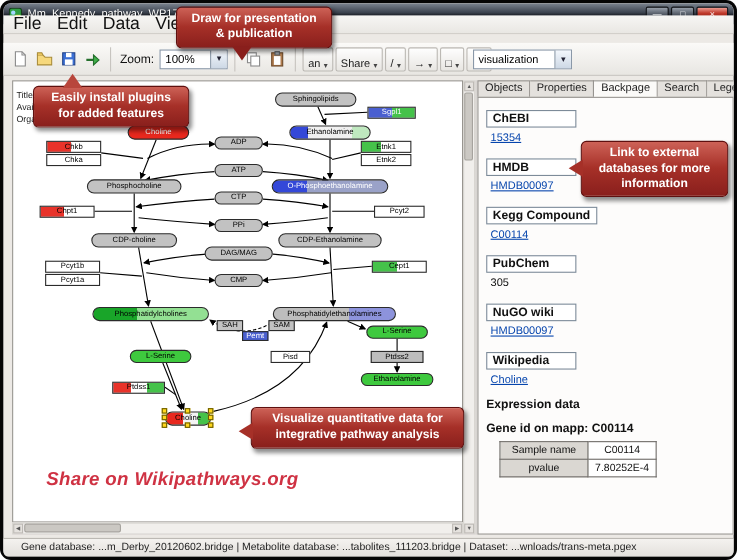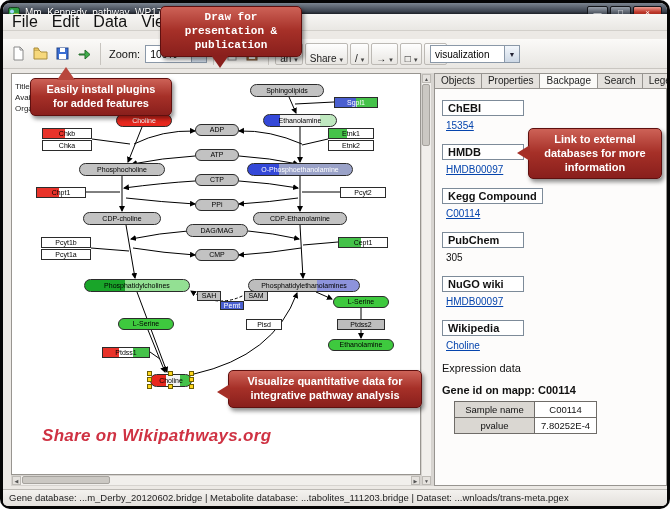--- a/index.html
+++ b/index.html
@@ -61,38 +61,38 @@
   .splitter { position:absolute; left:429px; top:70px; width:2px; height:413px; background:#d8d5d1; }
   .right-panel { position:absolute; left:431px; top:70px; width:233px; height:413px; }
   .panel-tabs { display:flex; height:16px; }
   .tab { font-size:10px; padding:1px 6px 2px; border:1px solid #979490; border-left:none; background:#e4e1dd; color:#222; white-space:nowrap; }
   .tab:first-child { border-left:1px solid #979490; }
   .tab.active { background:#fbfaf8; border-bottom-color:#fbfaf8; }
   .panel-body { position:absolute; top:15px; left:0; right:0; bottom:0; border:1px solid #979490; background:#fdfcfb; padding:9px 7px 20px; overflow:hidden; }
   .bp-header { display:inline-block; min-width:82px; border:1px solid #7d8b99; background:#fff; padding:1px 5px; font-weight:bold; font-size:11px; color:#111; }
   .bp-value { font-size:10px; margin:4px 0 11px 4px; display:block; color:#111; }
   .link { color:#0645ad; text-decoration:underline; }
-  .bp-expression { font-weight:normal; font-size:11px; margin:2px 0 10px; color:#111; }
+  .bp-expression { font-weight:bold; font-size:11px; margin:2px 0 10px; color:#111; }
   .bp-geneid { font-weight:bold; font-size:11px; margin:0 0 5px; color:#111; }
   table.expr { border-collapse:collapse; font-size:9.5px; margin-left:12px; color:#111; }
   .expr td { border:1px solid #6f6c68; padding:2px 6px; text-align:center; min-width:58px; background:#fff; }
   .expr td.key { background:#dad7d2; min-width:80px; }
 
   
   .statusbar { position:absolute; left:0; right:0; bottom:0; height:17px;
     background:linear-gradient(#f4f2ef,#e3e0dc); border-top:1px solid #bcb9b4;
-    font-size:9.5px; line-height:16px; padding:0 6px; white-space:nowrap; overflow:hidden; color:#222; }
+    font-size:9.5px; line-height:16px; padding:0 16px; white-space:nowrap; overflow:hidden; color:#222; }
 
   
   .callout { position:absolute; z-index:70; color:#fff; font-weight:bold; font-size:11px; text-align:center;
     padding:4px 8px; line-height:1.25; border:1px solid #5f100f; border-radius:5px;
     background:linear-gradient(180deg,#cd6257 0%,#a63028 48%,#891f1c 100%);
     box-shadow:2px 3px 4px rgba(0,0,0,.45); }
   .callout::after { content:''; position:absolute; width:0; height:0; }
-  #co-draw { left:160px; top:6px; width:142px;font-family:Liberation Mono, monospace; }
+  #co-draw { left:160px; top:6px; width:142px; }
   #co-draw::after { left:50px; bottom:-12px; border-left:9px solid transparent; border-right:9px solid transparent; border-top:13px solid #891f1c; }
   #co-plugins { left:30px; top:78px; width:142px; }
   #co-plugins::after { left:26px; top:-12px; border-left:9px solid transparent; border-right:9px solid transparent; border-bottom:13px solid #b8463c; }
   #co-link { left:528px; top:128px; width:134px; }
   #co-link::after { left:-12px; top:16px; border-top:8px solid transparent; border-bottom:8px solid transparent; border-right:13px solid #a63028; }
   #co-visualize { left:228px; top:370px; width:194px; }
   #co-visualize::after { left:-12px; top:13px; border-top:8px solid transparent; border-bottom:8px solid transparent; border-right:13px solid #a63028; }
   .share { position:absolute; left:42px; top:426px; z-index:70; color:#cf3243; font-size:17px; font-weight:bold; font-style:italic; letter-spacing:.3px; }
 </style>
 </head>

